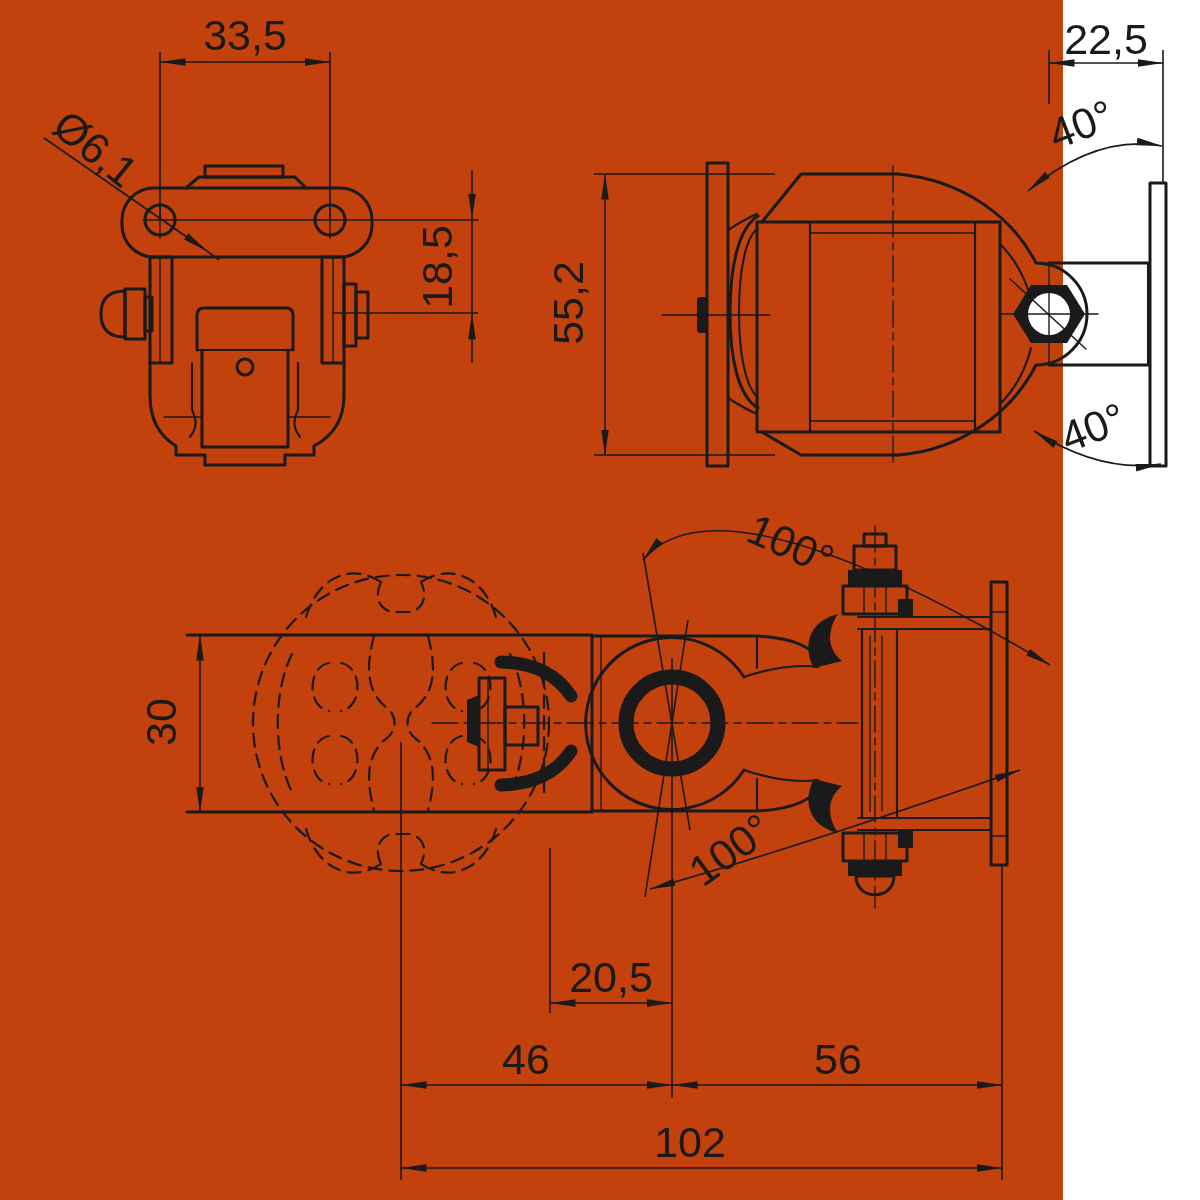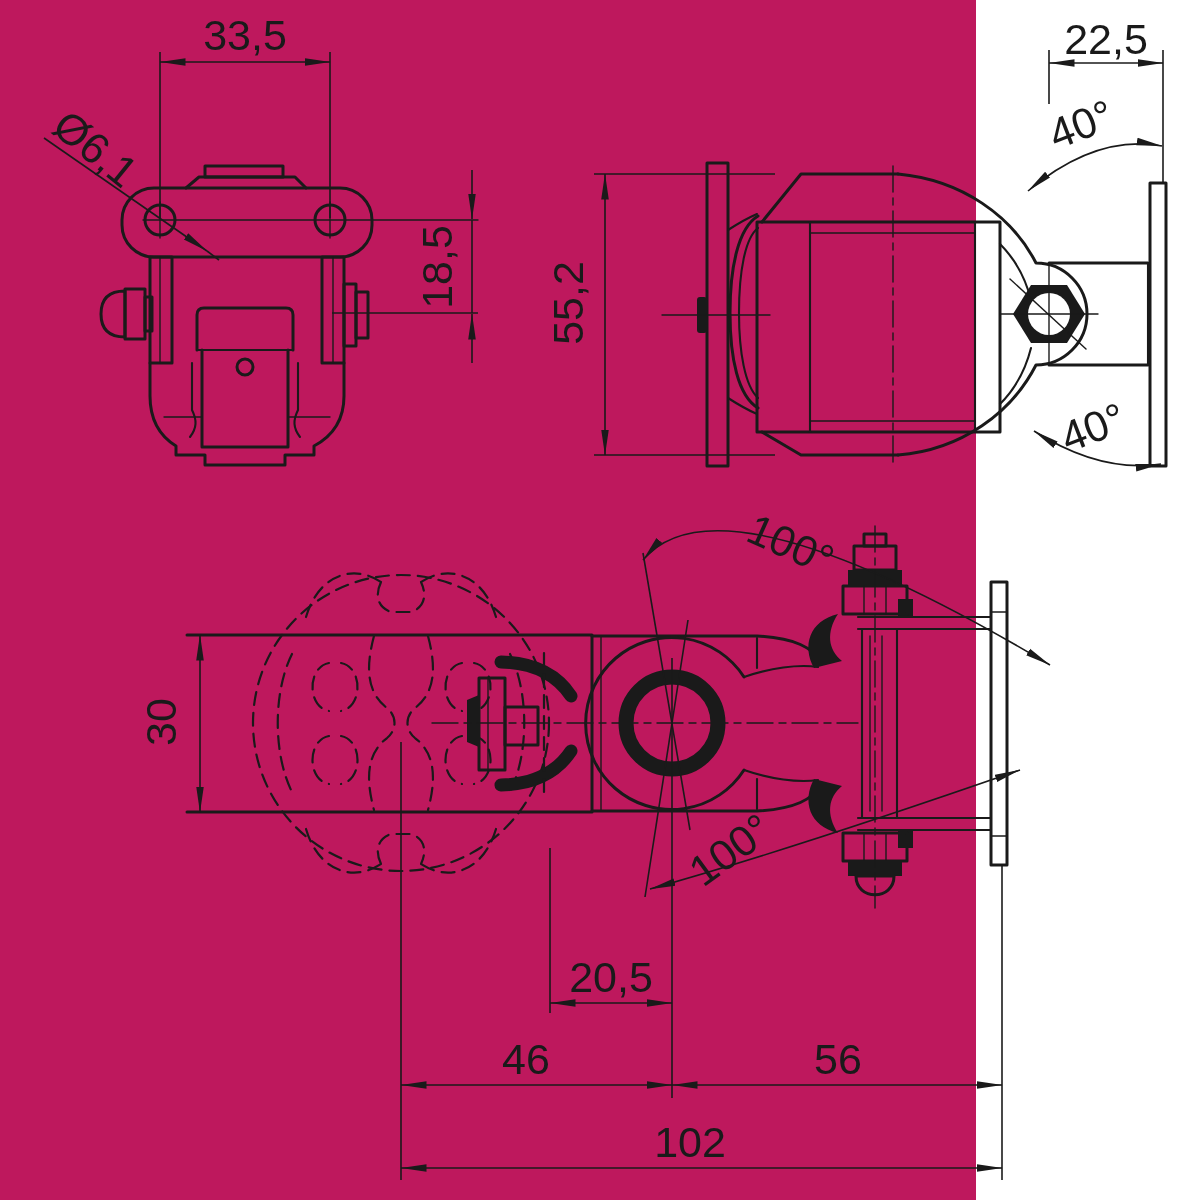--- a/index.html
+++ b/index.html
@@ -1,16 +1,16 @@
 <!DOCTYPE html>
 <html><head>
 <meta charset="utf-8">
 <style>
   html,body{margin:0;padding:0;background:#ffffff;}
-  .stage{width:976px;height:1200px;background:#be185d;position:relative;}
+  .stage{width:1063px;height:1200px;background:#c2410c;position:relative;}
   svg{display:block;}
   
   .o{stroke:#1a1a1a;stroke-width:3;fill:none;stroke-linejoin:round;stroke-linecap:round}
   .m{stroke:#1a1a1a;stroke-width:2.1;fill:none;stroke-linejoin:round;stroke-linecap:round}
   .t{stroke:#1a1a1a;stroke-width:1.4;fill:none;stroke-linecap:round}
   .d{stroke:#1a1a1a;stroke-width:1.6;fill:none}
   .pd{stroke:#1a1a1a;stroke-width:2.2;fill:none;stroke-dasharray:13 8;stroke-linecap:round}
   .cl{stroke-dasharray:26 6 7 6}
   .blk{fill:#1a1a1a;stroke:none}
   .ring{stroke:#1a1a1a;stroke-width:15;fill:none}

